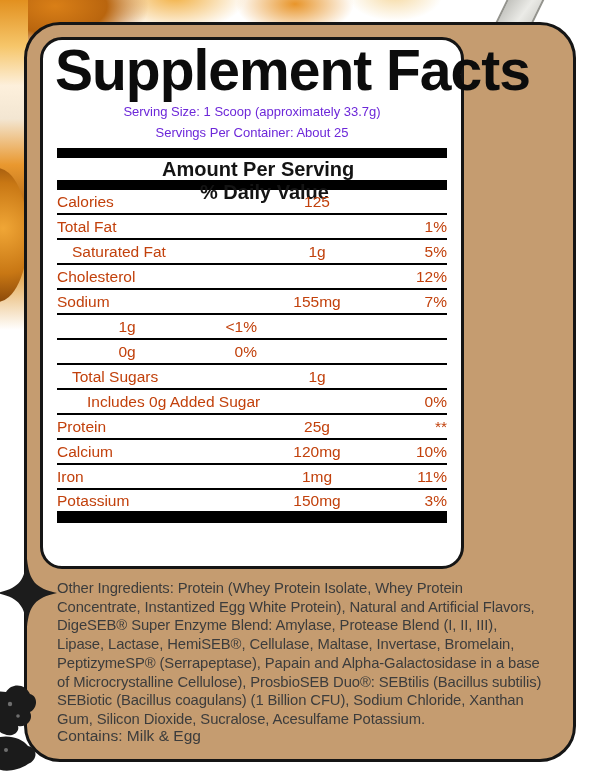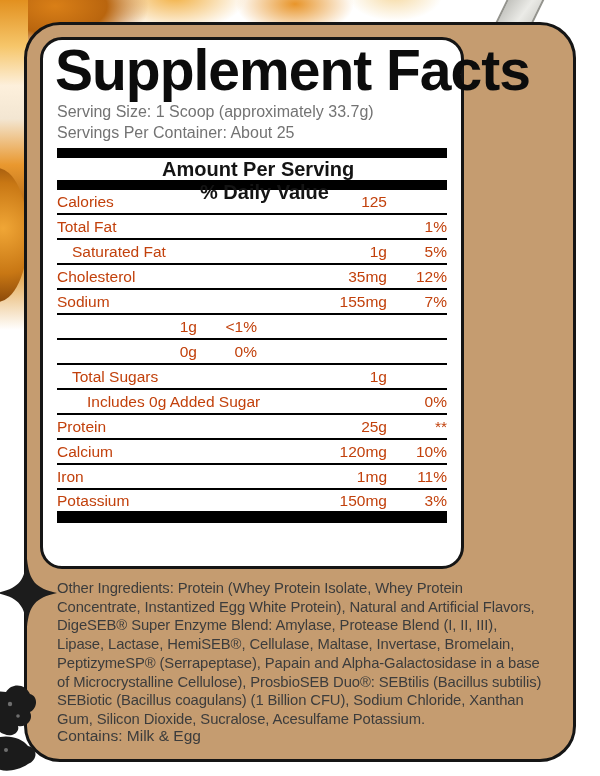--- a/index.html
+++ b/index.html
@@ -51,37 +51,37 @@
     position:absolute;left:13px;top:12px;width:424px;height:532px;
     box-sizing:border-box;
     background:#ffffff;border:3px solid #151515;border-radius:22px;
     padding:0 14px;
   }
   .facts-title{
     margin:1px 0 0 -2px;
     font-size:57px;line-height:58px;font-weight:bold;letter-spacing:-1px;
     white-space:nowrap;color:#0c0c0c;
   }
-  .serving-line{font-size:16px;line-height:18px;margin-top:4px;color:#737373;}
+  .serving-line{font-size:13px;line-height:18px;margin-top:4px;color:#6d28d9;text-align:center;}
   .serving-line.second{margin-top:3px;}
   .bar{height:10px;background:#000;margin-top:6px;}
   .bar.mid{margin-top:0;}
   .bar.thick{height:12px;margin-top:0;}
 
   .head-row{display:flex;align-items:center;height:22px;font-size:20px;font-weight:bold;color:#141414;flex-direction:column;}
   .hdr-spacer{flex:1;}
   .hdr-amount{width:180px;text-align:center;white-space:nowrap;}
   .hdr-dv{width:104px;text-align:right;white-space:nowrap;}
 
   .rows{}
   .row{display:flex;align-items:center;height:23px;border-bottom:2px solid #000;
        font-size:15.5px;color:#c2410c;}
   .row:last-child{border-bottom:none;height:21px;}
   .cell-name{flex:1;white-space:nowrap;}
-  .cell-amount{width:140px;text-align:right;white-space:nowrap;}
+  .cell-amount{width:140px;text-align:center;white-space:nowrap;}
   .cell-dv{width:60px;text-align:right;white-space:nowrap;}
 
   .footnotes{margin-top:5px;padding-left:6px;font-size:15.5px;line-height:17.5px;color:#141414;}
 
   
   .ingredients{
     position:absolute;left:30px;top:554px;width:486px;
     font-size:14.8px;line-height:18.7px;color:#3c3c3c;letter-spacing:-0.1px;
   }
   .contains{
@@ -131,21 +131,20 @@
             <span class="cell-name" style="padding-left: 0px;">Total Fat</span>
             <span class="cell-dv">1%</span>
           </div>
           <div class="row">
             <span class="cell-name" style="padding-left: 15px;">Saturated Fat</span>
             <span class="cell-amount">1g</span>
             <span class="cell-dv">5%</span>
           </div>
           <div class="row">
             <span class="cell-name" style="padding-left: 0px;">Cholesterol</span>
-            <span class="cell-amount">35mg</span>
             <span class="cell-dv">12%</span>
           </div>
           <div class="row">
             <span class="cell-name" style="padding-left: 0px;">Sodium</span>
             <span class="cell-amount">155mg</span>
             <span class="cell-dv">7%</span>
           </div>
           <div class="row">
             <span class="cell-amount">1g</span>
             <span class="cell-dv">&lt;1%</span>

